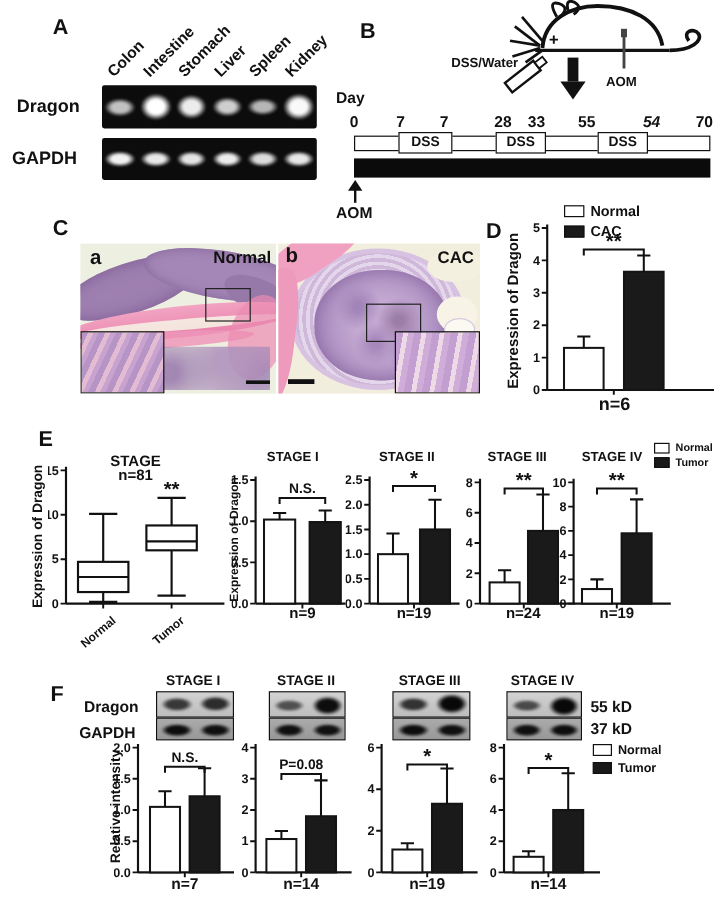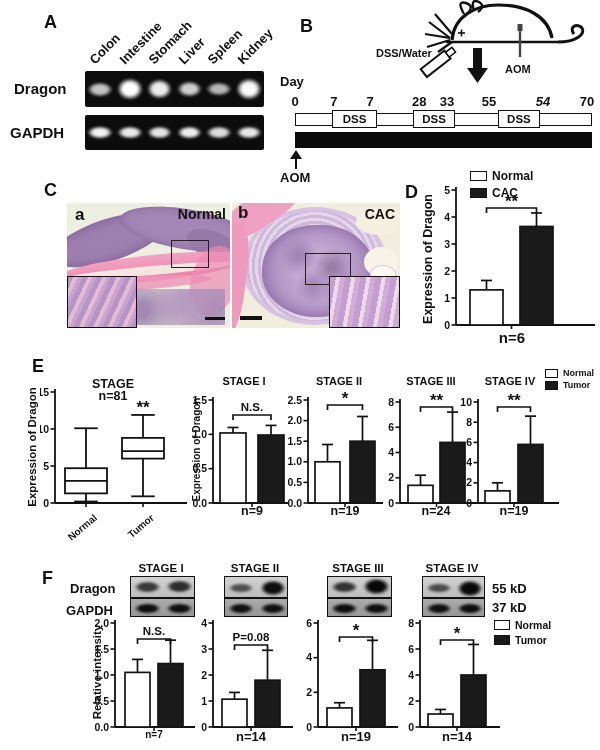--- a/index.html
+++ b/index.html
@@ -491,18 +491,18 @@
       <line x1="40.5" y1="102" x2="40.5" y2="97.45" stroke="#111" stroke-width="1.7"></line>
       <line x1="35" y1="97.45" x2="46" y2="97.45" stroke="#111" stroke-width="1.7"></line>
       <rect x="61" y="63" width="25" height="52" fill="#1a1a1a" stroke="#141414" stroke-width="1.7"></rect>
       <line x1="73.5" y1="63" x2="73.5" y2="32.45" stroke="#111" stroke-width="1.7"></line>
       <line x1="68" y1="32.45" x2="79" y2="32.45" stroke="#111" stroke-width="1.7"></line>
       <line x1="57" y1="115" x2="57" y2="119" stroke="#111" stroke-width="1.6"></line>
       <path d="M 40.5 33 L 40.5 28 L 73.5 28 L 73.5 33" fill="none" stroke="#111" stroke-width="1.7"></path>
       <text x="57" y="27" text-anchor="middle" font-size="17" font-weight="bold" fill="#111">*</text>
     </svg>
 
-  <div class="abs ctr b" style="left:114px;top:729px;width:80px;font-size:10px;">n=7</div>
+  <div class="abs ctr b" style="left:114px;top:729px;width:80px;font-size:13px;">n=7</div>
   <div class="abs ctr b" style="left:211px;top:729px;width:80px;font-size:13px;">n=14</div>
   <div class="abs ctr b" style="left:316px;top:729px;width:80px;font-size:13px;">n=19</div>
   <div class="abs ctr b" style="left:417px;top:729px;width:80px;font-size:13px;">n=14</div>
 
 </div>
 
 </body></html>

